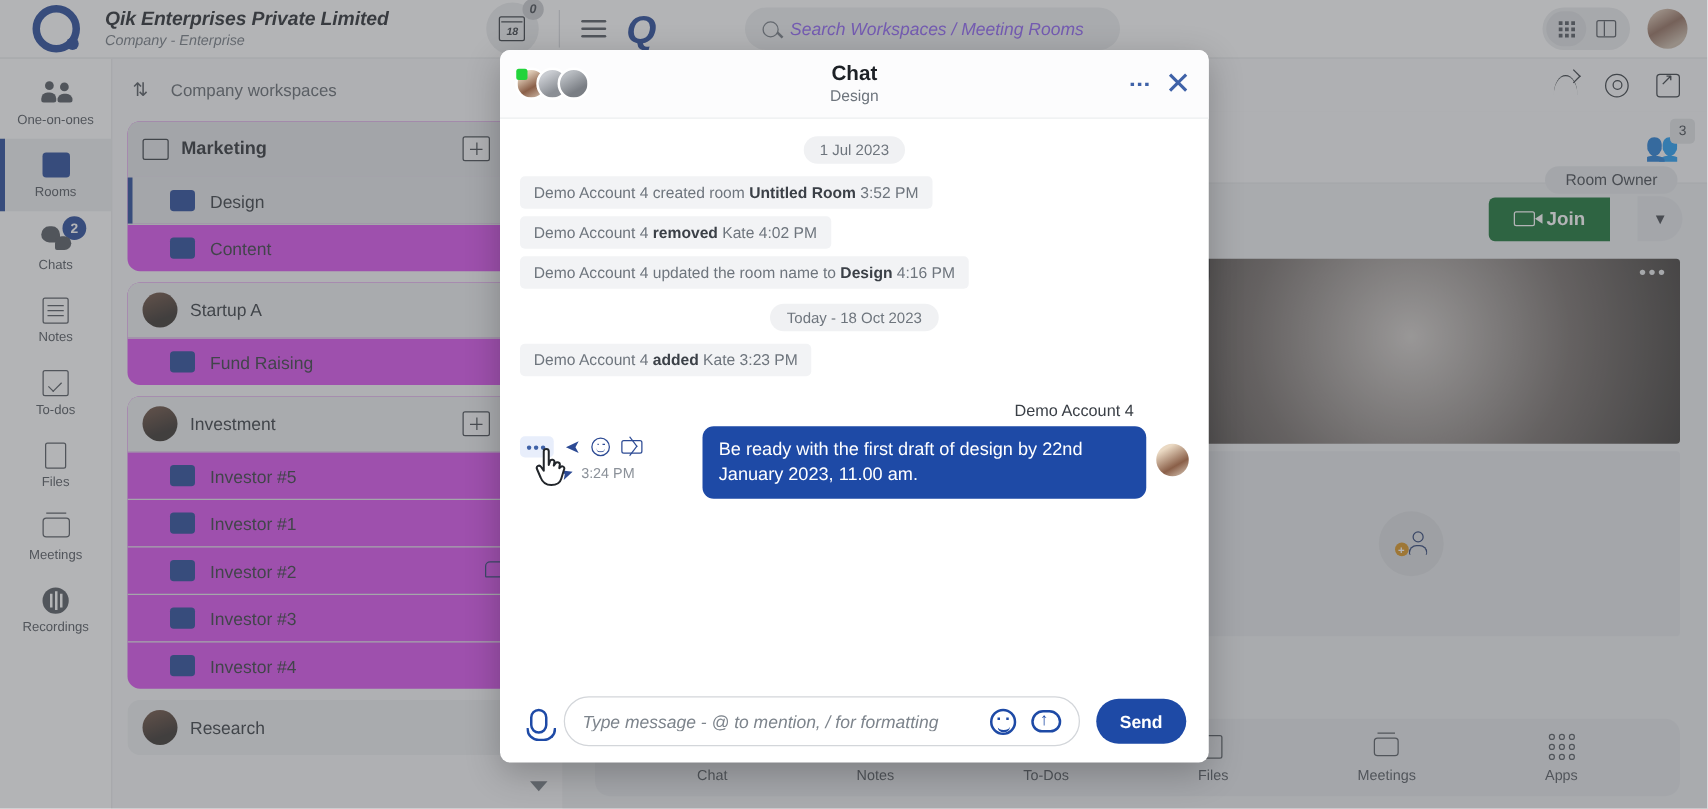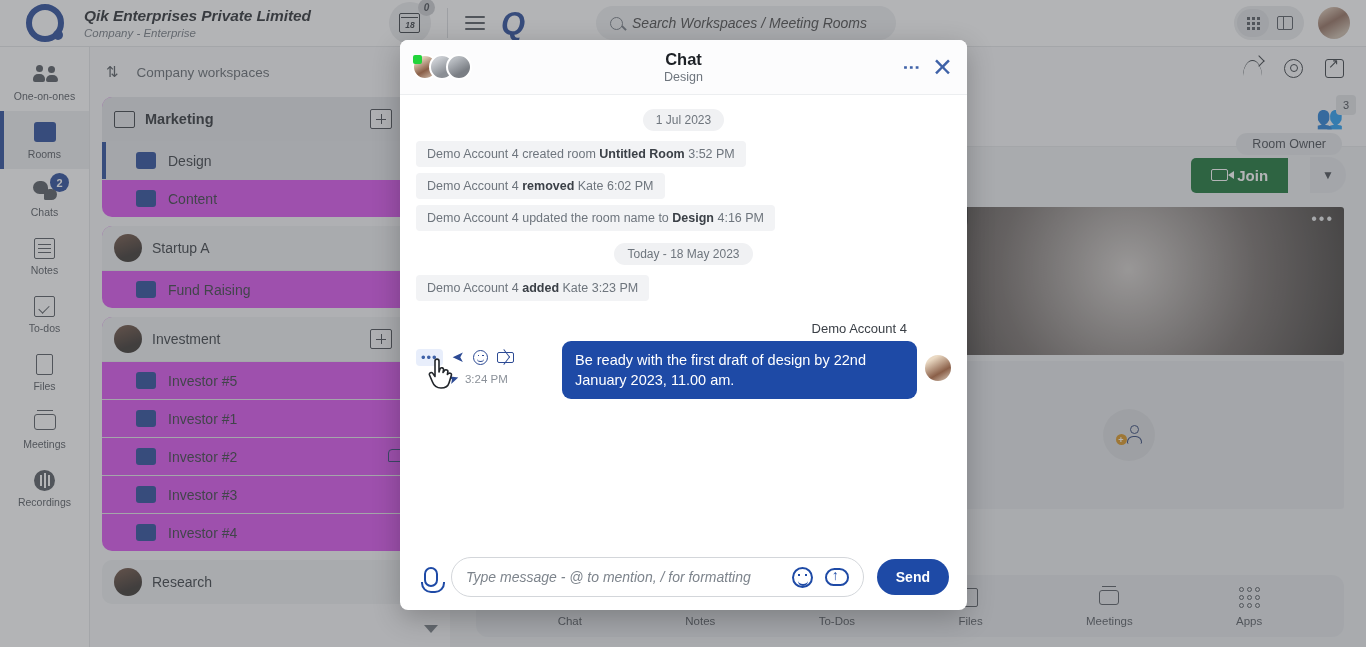--- a/index.html
+++ b/index.html
@@ -78,21 +78,21 @@
   .logo-q2 {
     margin-left: 16px; font-size: 31px; font-weight: bold;
     color: #1b3f94; line-height: 1; letter-spacing:-1px;
   }
   .searchbox {
     margin-left: 72px; width: 300px; height: 34px; border-radius: 18px;
     background: #eceef0; display: flex; align-items: center; padding: 0 14px; gap: 9px;
   }
   .search-icon { width: 13px; height: 13px; border: 1.8px solid #6d747c; border-radius: 50%; position: relative; flex:none;}
   .search-icon::after { content:""; position:absolute; width:6px; height:1.8px; background:#6d747c; transform:rotate(45deg); right:-5px; bottom:0px; }
-  .search-ph { font-size: 14px; color: #404040; }
+  .search-ph { font-size: 14px; color: #8b5cf6; }
   .tb-right { margin-left: auto; display: flex; align-items: center; gap: 0; padding-right: 16px; }
   .view-group { display: flex; background: #e9eaec; border-radius: 18px; padding: 3px; }
   .view-btn { width: 32px; height: 28px; border-radius: 14px; display: flex; align-items: center; justify-content: center; }
   .view-btn.active { background: #dcdee1; }
   .grid-icon { display: grid; grid-template-columns: repeat(3, 3px); gap: 2px; }
   .grid-icon i { width: 3px; height: 3px; background: #4b5057; display:block; }
   .panel-icon { width: 16px; height: 14px; border: 1.6px solid #4b5057; border-radius: 2px; position: relative; }
   .panel-icon::after { content:""; position:absolute; left: 4.5px; top: 0; bottom: 0; width: 1.6px; background: #4b5057; }
   .avatar-tb { width: 32px; height: 32px; border-radius: 50%; margin-left: 14px;
     background: linear-gradient(150deg,#d9c2ae 10%, #8d6654 45%, #c9b7a5 80%); }
@@ -628,28 +628,28 @@
 
     <div class="modal-body">
       <div class="daypill-row">
         <div class="daypill">1 Jul 2023</div>
       </div>
 
       <div class="sysrow">
         <span class="syspill"><span>Demo Account 4 created room </span><b>Untitled Room</b><span> 3:52 PM</span></span>
       </div>
       <div class="sysrow">
-        <span class="syspill"><span>Demo Account 4 </span><b>removed</b><span> Kate 6:02 PM</span></span>
+        <span class="syspill"><span>Demo Account 4 </span><b>removed</b><span> Kate 4:02 PM</span></span>
       </div>
       <div class="sysrow">
         <span class="syspill"><span>Demo Account 4 updated the room name to </span><b>Design</b><span> 4:16 PM</span></span>
       </div>
 
       <div class="daypill-row" style="margin-top:6px;">
-        <div class="daypill">Today - 18 May 2023</div>
+        <div class="daypill">Today - 18 Oct 2023</div>
       </div>
 
       <div class="sysrow" style="margin-top:4px;">
         <span class="syspill"><span>Demo Account 4 </span><b>added</b><span> Kate 3:23 PM</span></span>
       </div>
 
       <div class="msg-sender">Demo Account 4</div>
       <div class="msg-row">
         <div class="hover-tools">
           <div class="ht-row">

